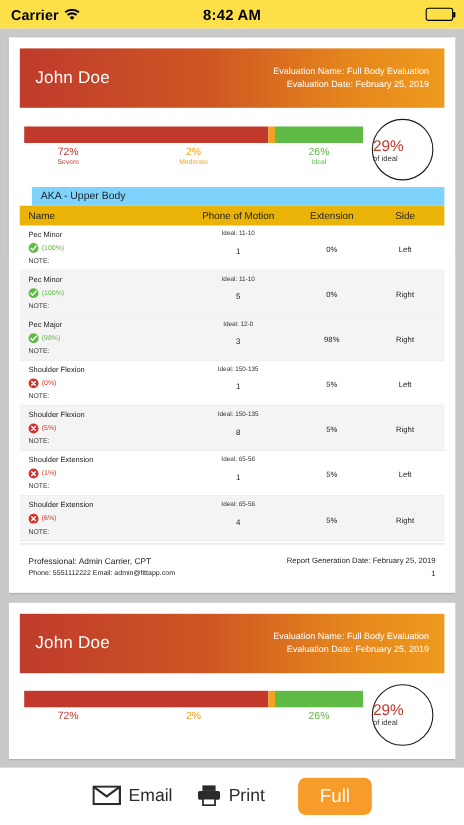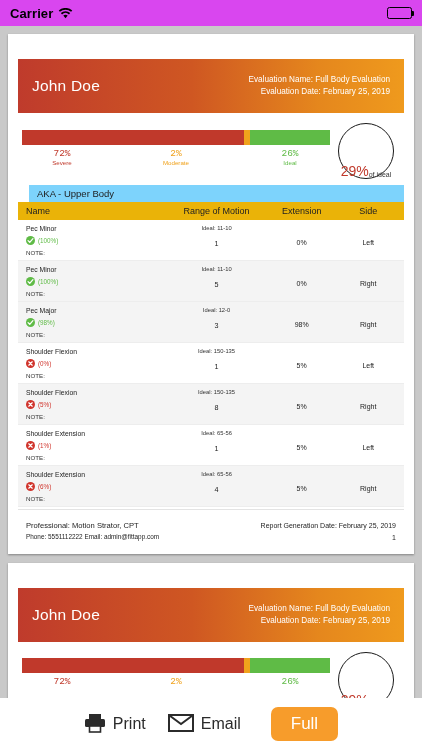--- a/index.html
+++ b/index.html
@@ -8,21 +8,21 @@
     font-family: "Liberation Sans", sans-serif;
     background: #ffffff;
     overflow: hidden;
   }
 
   
   .statusbar {
     height: 26px; width: 100%;
     display: flex; align-items: center;
     padding: 0 10px;
-    background: #d946ef;
+    background: #fde047;
     position: relative;
   }
   .sb-left { display: flex; align-items: center; gap: 5px; }
   .sb-carrier { font-size: 13px; font-weight: 600; color: #000; letter-spacing: .1px; }
   .wifi { width: 15px; height: 11px; position: relative; }
   .wifi svg { display: block; }
   .sb-time {
     position: absolute; left: 0; right: 0; text-align: center;
     font-size: 13.5px; font-weight: 700; color: #000; letter-spacing: .2px;
   }
@@ -51,47 +51,46 @@
     padding: 10px 10px 6px 10px;
     margin-bottom: 9px;
   }
 
   
   .rpt-head {
     background: linear-gradient(to right, #bf3b2c 0%, #cf5722 45%, #e5871d 78%, #ef9a1d 100%);
     height: 54px;
     display: flex; align-items: center; justify-content: space-between;
     padding: 0 14px;
-    margin-top: 15px;
   }
   .rpt-name { color: #fff; font-size: 15.5px; font-weight: 400; letter-spacing: .2px; }
   .rpt-meta { color: #fff; font-size: 8.2px; line-height: 1.45; text-align: right; }
 
   
   .score-wrap {
     display: flex; align-items: center;
     padding: 10px 4px 6px 4px;
   }
   .bars { flex: 1; padding-right: 8px; }
   .bar { display: flex; height: 15px; width: 100%; }
   .seg-severe { background: #c0392b; }
   .seg-moderate { background: #f0a21c; }
   .seg-ideal { background: #5fbb46; }
   .bar-labels { display: flex; margin-top: 4px; position: relative; height: 24px; }
   .bl { position: absolute; text-align: center; line-height: 1.15; }
-  .bl .pct { font-size: 9.5px; font-family: Liberation Mono, monospace; }
+  .bl .pct { font-size: 9.5px; }
   .bl .cap { font-size: 6.2px; }
   .c-severe { color: #c0392b; }
   .c-moderate { color: #f0a21c; }
   .c-ideal { color: #5fbb46; }
 
   .ring {
     width: 56px; height: 56px; border-radius: 50%;
     border: 1.6px solid #1a1a1a;
-    display: flex; flex-direction: row; align-items: flex-end; justify-content: center;
+    display: flex; flex-direction: column; align-items: flex-start; justify-content: center;
     flex: 0 0 auto; margin-right: 6px;
   }
   .ring .big { font-size: 14px; color: #c0392b; line-height: 1; }
   .ring .sml { font-size: 7px; color: #333; margin-top: 2px; }
 
   
   .sect-head {
     background: #7dd3fc; font-size: 9.5px; color: #1d1d1d;
     padding: 3px 8px; font-weight: 400; margin-left: 11px;
   }
@@ -161,20 +160,21 @@
   <div class="sb-left">
     <span class="sb-carrier">Carrier</span>
     <span class="wifi">
       <svg viewBox="0 0 16 12" width="15" height="11">
         <path d="M8 11.2 L5.6 8.3 a3.8 3.8 0 0 1 4.8 0 Z" fill="#000"></path>
         <path d="M2.9 5.5 a7.6 7.6 0 0 1 10.2 0 l-1.3 1.5 a5.7 5.7 0 0 0 -7.6 0 Z" fill="#000"></path>
         <path d="M0.6 2.7 a11.2 11.2 0 0 1 14.8 0 l-1.3 1.5 a9.3 9.3 0 0 0 -12.2 0 Z" fill="#000"></path>
       </svg>
     </span>
   </div>
+  <div class="sb-time">8:42 AM</div>
   <div class="sb-right">
     <span class="battery">
       <span class="battery-fill"></span>
     </span>
   </div>
 </div>
 
 <div class="preview">
 
   <div class="page">
@@ -212,21 +212,21 @@
       <div class="ring">
         <div class="big">29%</div>
         <div class="sml">of ideal</div>
       </div>
     </div>
 
     <div class="sect-head">AKA - Upper Body</div>
 
     <div class="col-head">
       <div class="c-name">Name</div>
-      <div class="c-rom">Range of Motion</div>
+      <div class="c-rom">Phone of Motion</div>
       <div class="c-asym">Extension</div>
       <div class="c-side">Side</div>
     </div>
 
     <div id="rows">
         <div class="row">
           <div class="c-name">
             <span class="nm">Pec Minor</span>
             <span class="stat">
               <span class="badge ok">
@@ -390,21 +390,21 @@
             <span class="cellv">5%</span>
           </div>
           <div class="c-side">
             <span class="cellv">Right</span>
           </div>
         </div>
       </div>
 
     <div class="rpt-foot">
       <div class="ft-l">
-        <div>Professional: Motion Strator, CPT</div>
+        <div>Professional: Admin Carrier, CPT</div>
         <div class="sub">Phone: 5551112222 Email: admin@fittapp.com</div>
       </div>
       <div class="ft-r">
         <div>Report Generation Date: February 25, 2019</div>
         <div>1</div>
       </div>
     </div>
   </div>
 
   <div class="page">
@@ -439,35 +439,35 @@
       </div>
       <div class="ring">
         <div class="big">29%</div>
         <div class="sml">of ideal</div>
       </div>
     </div>
   </div>
 </div>
 
 <div class="toolbar">
+  <button class="tb-btn">
+    <span>
+      <svg width="26" height="18" viewBox="0 0 26 18">
+        <rect x="1" y="1" width="24" height="16" fill="none" stroke="#2b2b2b" stroke-width="2"></rect>
+        <path d="M1.5 1.5 L13 10 L24.5 1.5" fill="none" stroke="#2b2b2b" stroke-width="2"></path>
+      </svg>
+    </span>
+    <span class="lbl">Email</span>
+  </button>
+
   <button class="tb-btn">
     <span>
       <svg width="22" height="20" viewBox="0 0 22 20">
         <rect x="5" y="1" width="12" height="5" fill="#2b2b2b"></rect>
         <rect x="1" y="6" width="20" height="8" rx="1.5" fill="#2b2b2b"></rect>
         <rect x="5.5" y="13" width="11" height="6" fill="#fff" stroke="#2b2b2b" stroke-width="1.6"></rect>
       </svg>
     </span>
     <span class="lbl">Print</span>
   </button>
 
-  <button class="tb-btn">
-    <span>
-      <svg width="26" height="18" viewBox="0 0 26 18">
-        <rect x="1" y="1" width="24" height="16" fill="none" stroke="#2b2b2b" stroke-width="2"></rect>
-        <path d="M1.5 1.5 L13 10 L24.5 1.5" fill="none" stroke="#2b2b2b" stroke-width="2"></path>
-      </svg>
-    </span>
-    <span class="lbl">Email</span>
-  </button>
-
   <button class="close-btn">Full</button>
 </div>
 
 </body></html>

